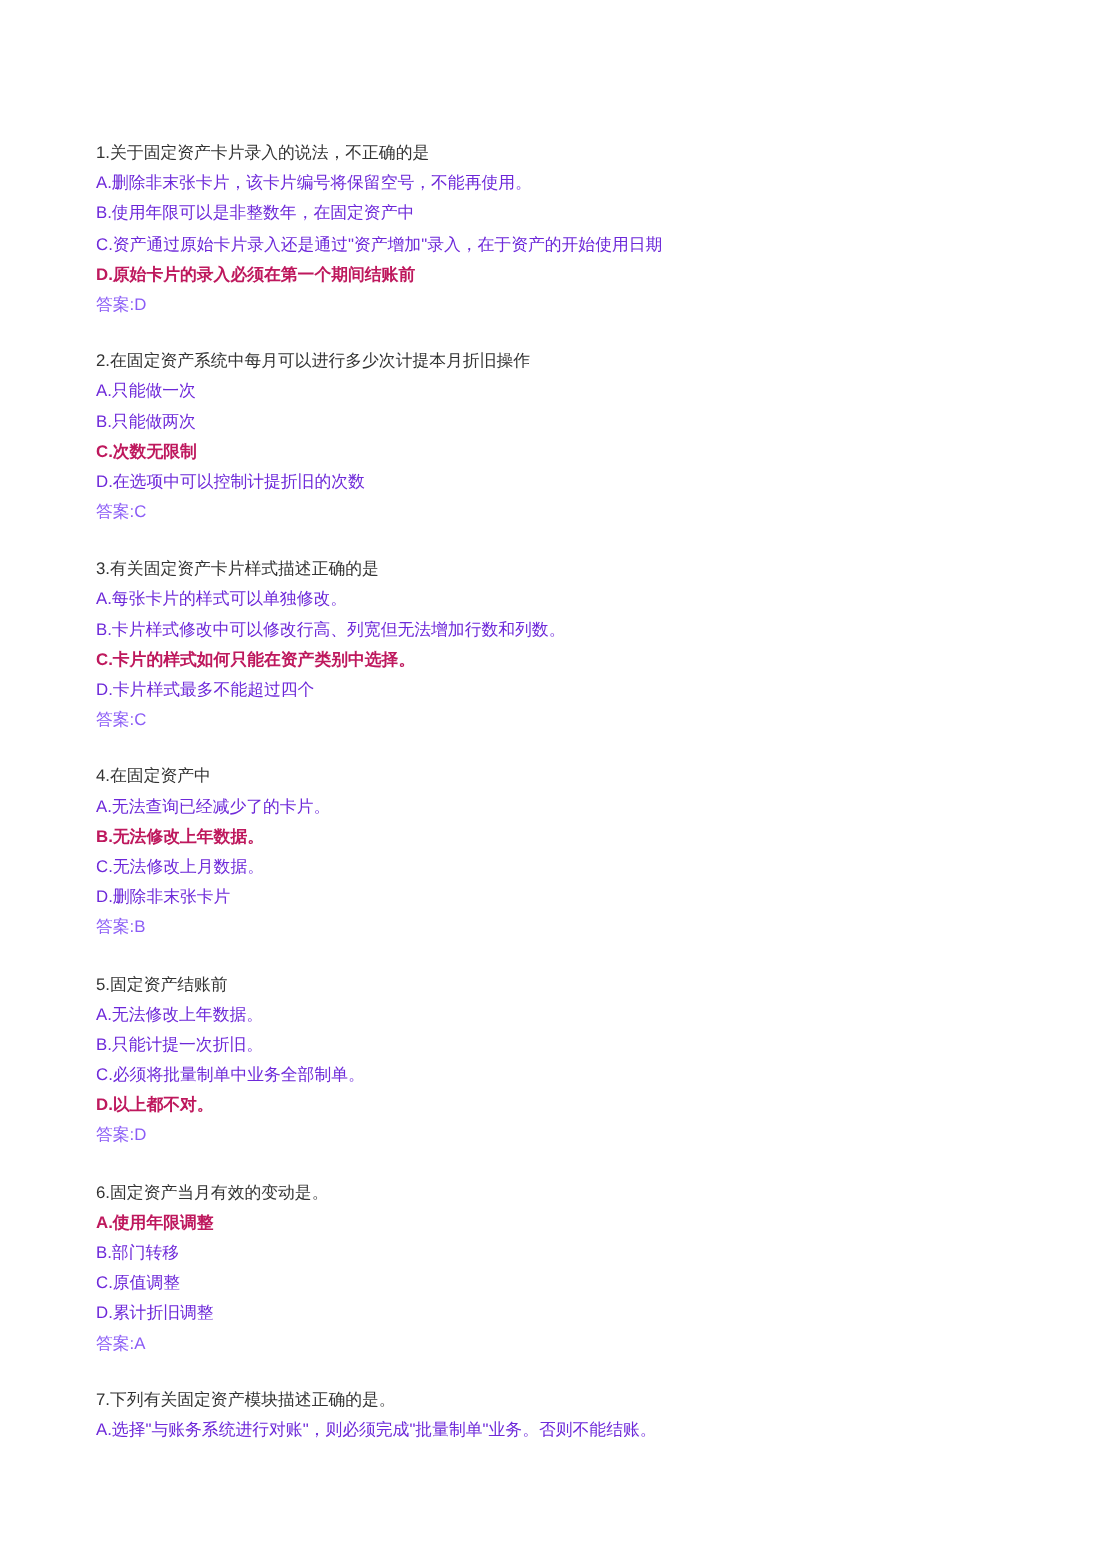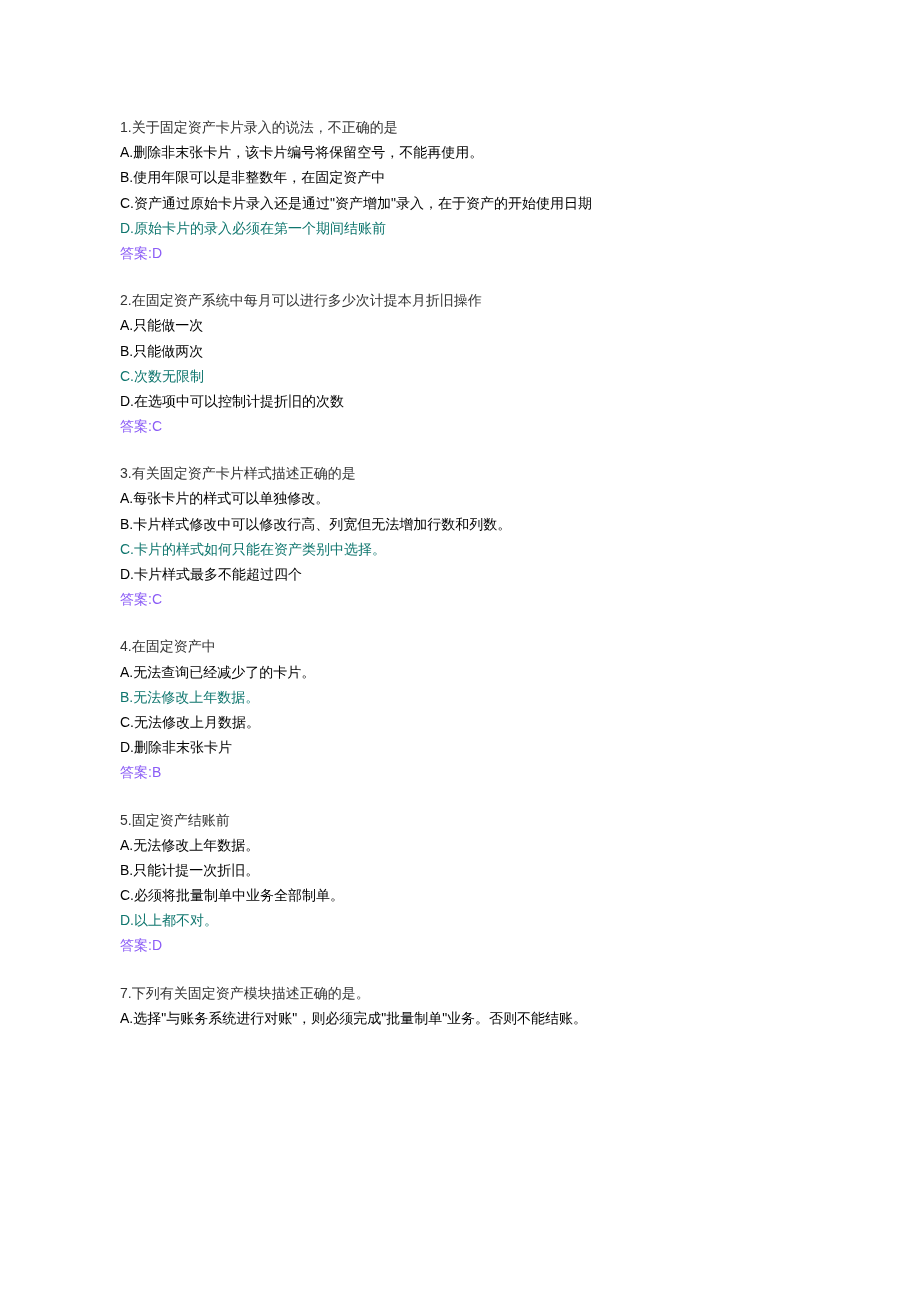--- a/index.html
+++ b/index.html
@@ -7,37 +7,38 @@
   padding: 0;
   background: #ffffff;
   font-family: "Microsoft YaHei", "SimSun", sans-serif;
   font-size: 14px;
   color: #333333;
   line-height: 1.8;
 }
 .page {
   width: 920px;
   min-height: 1302px;
-  padding: 115px 140px 60px 120px;
+  padding: 115px 140px 60px 80px;
   box-sizing: border-box;
 }
 .question-block {
   margin-bottom: 22px;
 }
 .question-text {
   color: #333333;
 }
 .question-number {
   font-weight: normal;
 }
 .option {
-  color: #000000;
+  color: #6d28d9;
 }
 .option.correct {
-  color: #0f766e;
+  color: #be185d;
+  font-weight: bold;
 }
 .answer {
   color: #8b5cf6;
 }
 </style>
 </head>
 <body>
 
 <div class="page">
   <div id="questions-container">
@@ -75,17 +76,25 @@
       </div>
       <div class="question-block">
         <div class="question-text"><span class="question-number">5.</span><span>固定资产结账前</span></div>
         <div class="option">A.无法修改上年数据。</div>
         <div class="option">B.只能计提一次折旧。</div>
         <div class="option">C.必须将批量制单中业务全部制单。</div>
         <div class="option correct">D.以上都不对。</div>
         <div class="answer">答案:D</div>
       </div>
       <div class="question-block">
+        <div class="question-text"><span class="question-number">6.</span><span>固定资产当月有效的变动是。</span></div>
+        <div class="option correct">A.使用年限调整</div>
+        <div class="option">B.部门转移</div>
+        <div class="option">C.原值调整</div>
+        <div class="option">D.累计折旧调整</div>
+        <div class="answer">答案:A</div>
+      </div>
+      <div class="question-block">
         <div class="question-text"><span class="question-number">7.</span><span>下列有关固定资产模块描述正确的是。</span></div>
         <div class="option">A.选择"与账务系统进行对账"，则必须完成"批量制单"业务。否则不能结账。</div>
       </div>
     </div>
 </div>
 
 </body></html>

